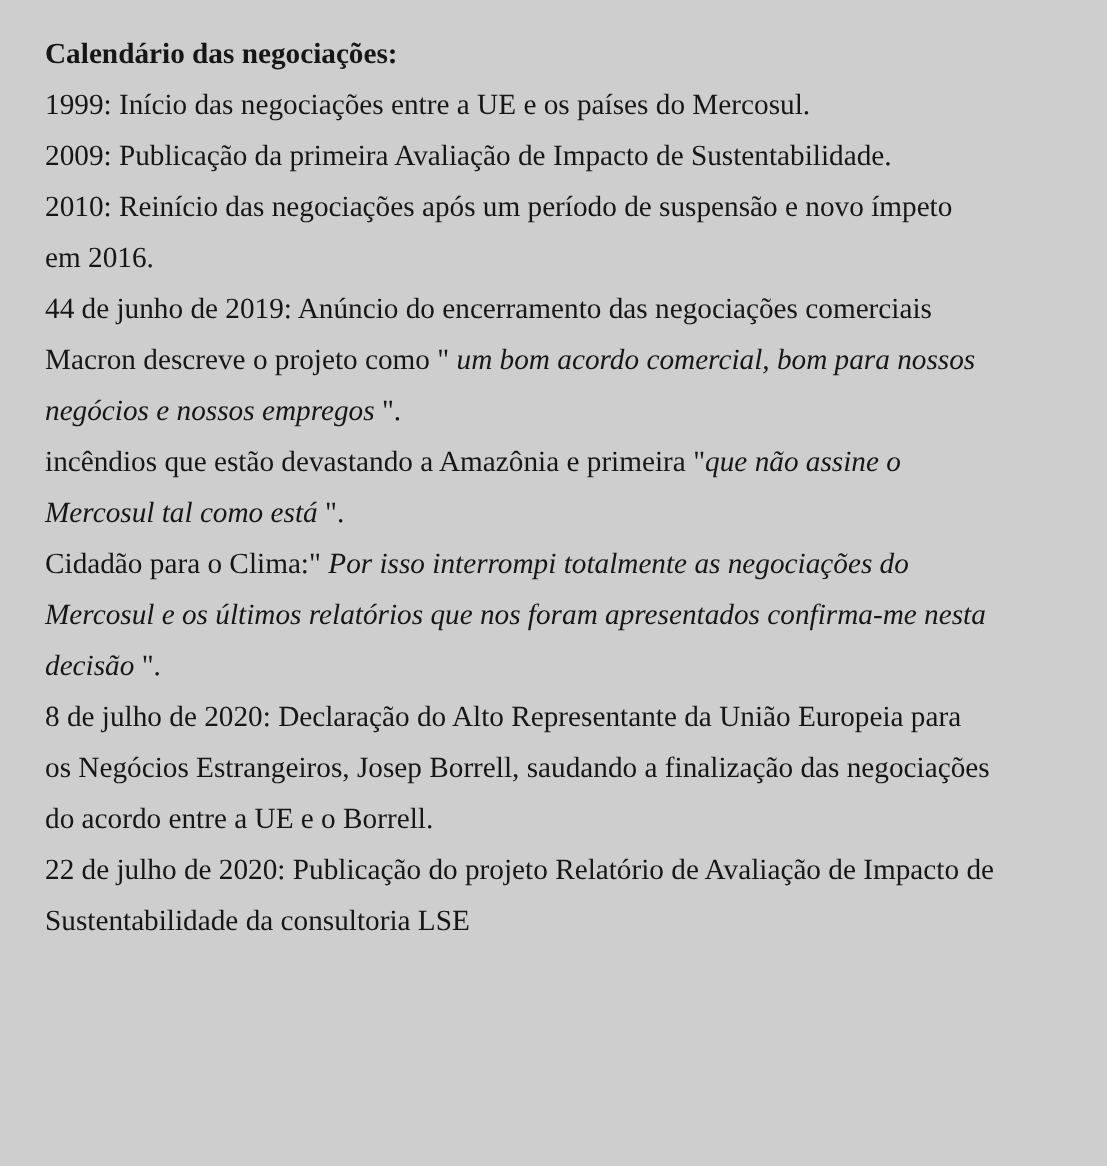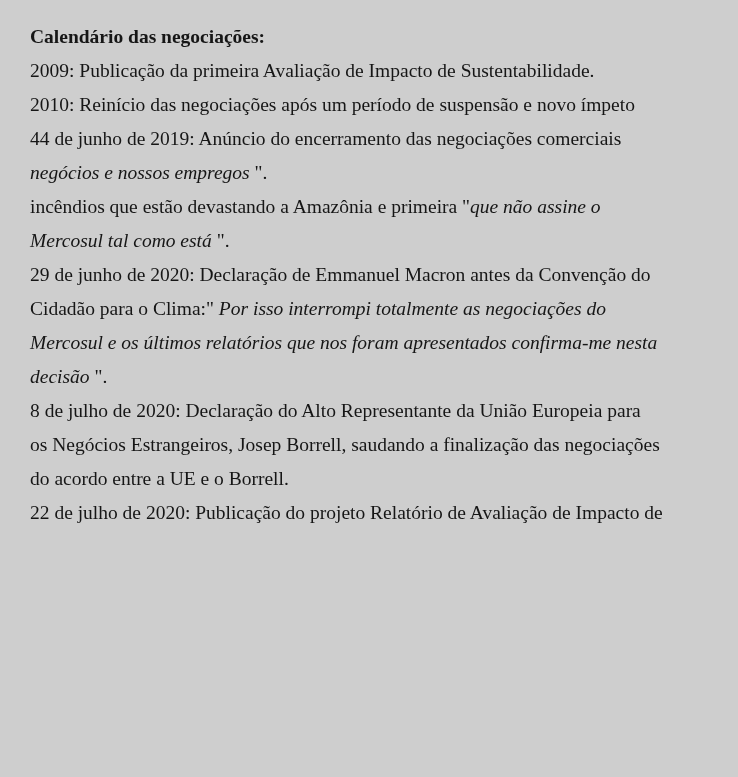--- a/index.html
+++ b/index.html
@@ -30,27 +30,30 @@
   .bold{font-weight:700;}
   .italic{font-style:italic;}
   .regular{font-style:normal;font-weight:400;}
 </style>
 </head>
 <body>
 
 <div class="doc">
   <div class="line bold">Calendário das negociações:</div>
 
+<div class="line"><span class="regular">1999: Início das negociações entre a UE e os países do Mercosul.</span></div>
     <div class="line"><span class="regular">2009: Publicação da primeira Avaliação de Impacto de Sustentabilidade.</span></div>
     <div class="line"><span class="regular">2010: Reinício das negociações após um período de suspensão e novo ímpeto</span></div>
+    <div class="line"><span class="regular">em 2016.</span></div>
     <div class="line"><span class="regular">44 de junho de 2019: Anúncio do encerramento das negociações comerciais</span></div>
+    <div class="line"><span class="regular">Macron descreve o projeto como " </span><span class="italic">um bom acordo comercial, bom para nossos</span></div>
     <div class="line"><span class="italic">negócios e nossos empregos</span><span class="regular"> ".</span></div>
     <div class="line"><span class="regular">incêndios que estão devastando a Amazônia e primeira "</span><span class="italic">que não assine o</span></div>
     <div class="line"><span class="italic">Mercosul tal como está</span><span class="regular"> ".</span></div>
-    <div class="line"><span class="regular">29 de junho de 2020: Declaração de Emmanuel Macron antes da Convenção do</span></div>
     <div class="line"><span class="regular">Cidadão para o Clima:" </span><span class="italic">Por isso interrompi totalmente as negociações do</span></div>
     <div class="line"><span class="italic">Mercosul e os últimos relatórios que nos foram apresentados confirma-me nesta</span></div>
     <div class="line"><span class="italic">decisão</span><span class="regular"> ".</span></div>
     <div class="line"><span class="regular">8 de julho de 2020: Declaração do Alto Representante da União Europeia para</span></div>
     <div class="line"><span class="regular">os Negócios Estrangeiros, Josep Borrell, saudando a finalização das negociações</span></div>
     <div class="line"><span class="regular">do acordo entre a UE e o Borrell.</span></div>
     <div class="line"><span class="regular">22 de julho de 2020: Publicação do projeto Relatório de Avaliação de Impacto de</span></div>
+    <div class="line"><span class="regular">Sustentabilidade da consultoria LSE</span></div>
   </div>
 
 </body></html>

